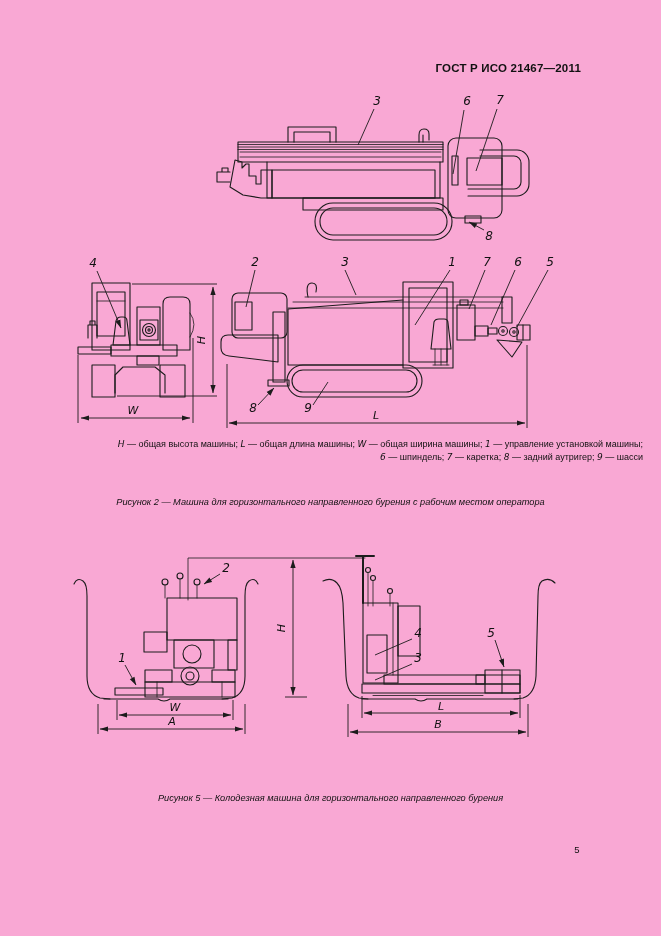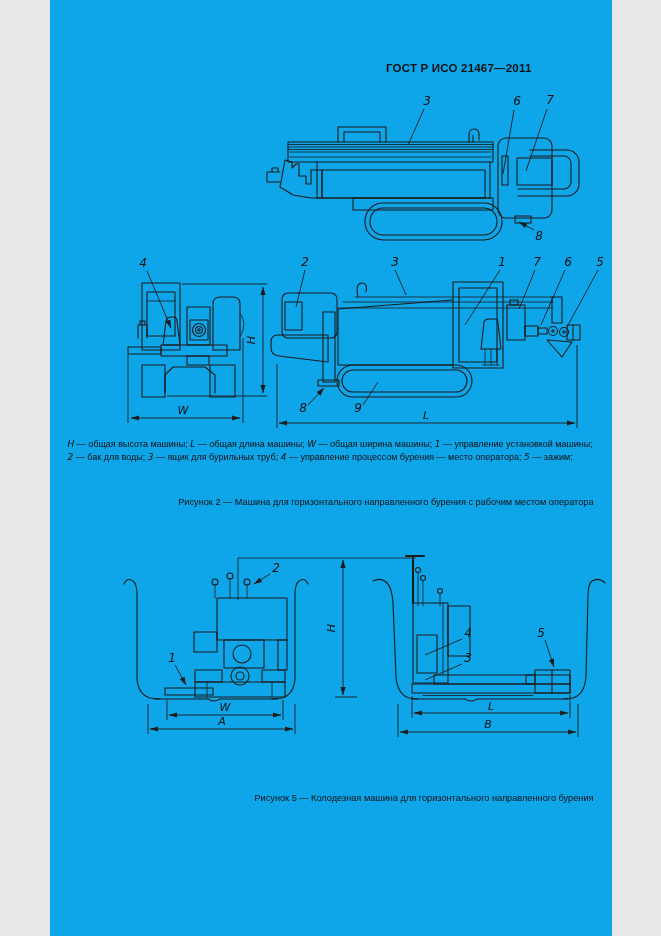--- a/index.html
+++ b/index.html
@@ -1,31 +1,31 @@
 <!DOCTYPE html>
 <html><head>
 <meta charset="utf-8">
 <style>
   html,body{margin:0;padding:0;background:#e8e8e8;}
-  .page{position:relative;width:562px;height:936px;background:#0ea5e9;margin:0 auto;
+  .page{position:relative;width:661px;height:936px;background:#f9a8d4;margin:0 auto;
         font-family:"Liberation Sans",sans-serif;color:#111;overflow:hidden;}
   .hdr{position:absolute;top:62px;left:0;right:80px;text-align:right;
        font-weight:bold;font-size:11.5px;letter-spacing:.2px;}
   svg.fig{position:absolute;}
   .ln{stroke:#1c1c1c;stroke-width:1.1;fill:none;stroke-linejoin:round;stroke-linecap:round;}
   .thin{stroke-width:.8;}
   .thick{stroke-width:2;}
   .dimln{stroke:#1c1c1c;stroke-width:.9;fill:none;}
   text{fill:#111;font-family:"DejaVu Sans",sans-serif;font-style:italic;}
   .num{font-size:12px;text-anchor:middle;}
   .dim{font-size:11px;text-anchor:middle;}
-  .legend{position:absolute;left:18px;right:18px;text-align:left;
+  .legend{position:absolute;left:18px;right:18px;text-align:right;
           font-size:9px;line-height:13px;color:#111;}
   .legend .it{font-style:italic;font-family:"DejaVu Sans",sans-serif;}
-  .caption{position:absolute;left:18px;right:18px;text-align:right;font-size:9.2px;color:#111;}
+  .caption{position:absolute;left:18px;right:18px;text-align:center;font-size:9.2px;color:#111;font-style:italic;}
   .pagenum{position:absolute;top:844px;left:562px;width:30px;text-align:center;font-size:9.5px;}
 </style>
 </head>
 <body>
 
 <div class="page">
 
   <div class="hdr">ГОСТ Р ИСО 21467—2011</div>
 
   <svg class="fig" style="left:195px;top:88px" width="340" height="155" viewBox="0 0 340 155">
@@ -191,21 +191,21 @@
     <text class="num" x="422" y="21">7</text>
     <text class="num" x="453" y="21">6</text>
     <text class="num" x="485" y="21">5</text>
     <text class="num" x="188" y="167">8</text>
     <text class="num" x="243" y="167">9</text>
     <text class="dim" x="311" y="174">L</text>
   </svg>
 
   <div class="legend" style="top:438px">
     <div><span class="it">H</span><span> — общая высота машины; </span><span class="it">L</span><span> — общая длина машины; </span><span class="it">W</span><span> — общая ширина машины; </span><span class="it">1</span><span> — управление установкой машины;</span></div>
-    <div><span class="it">2</span><span> — бак для воды; </span><span class="it">3</span><span> — ящик для бурильных труб; </span><span class="it">4</span><span> — управление процессом бурения — место оператора; </span><span class="it">5</span><span> — зажим;</span></div>
+    <div><span class="it">6</span><span> — шпиндель; </span><span class="it">7</span><span> — каретка; </span><span class="it">8</span><span> — задний аутригер; </span><span class="it">9</span><span> — шасси</span></div>
   </div>
   <div class="caption" style="top:497px">Рисунок 2 — Машина для горизонтального направленного бурения с рабочим местом оператора</div>
 
   <svg class="fig" style="left:62px;top:548px" width="508" height="200" viewBox="0 0 508 200">
     <defs>
       <marker id="aC" viewBox="0 0 12 8" refX="11.2" refY="4" markerWidth="10" markerHeight="7" orient="auto-start-reverse">
         <path d="M0.5,0.5 L11.5,4 L0.5,7.5 Z" fill="#1c1c1c"></path>
       </marker>
     </defs>
 

